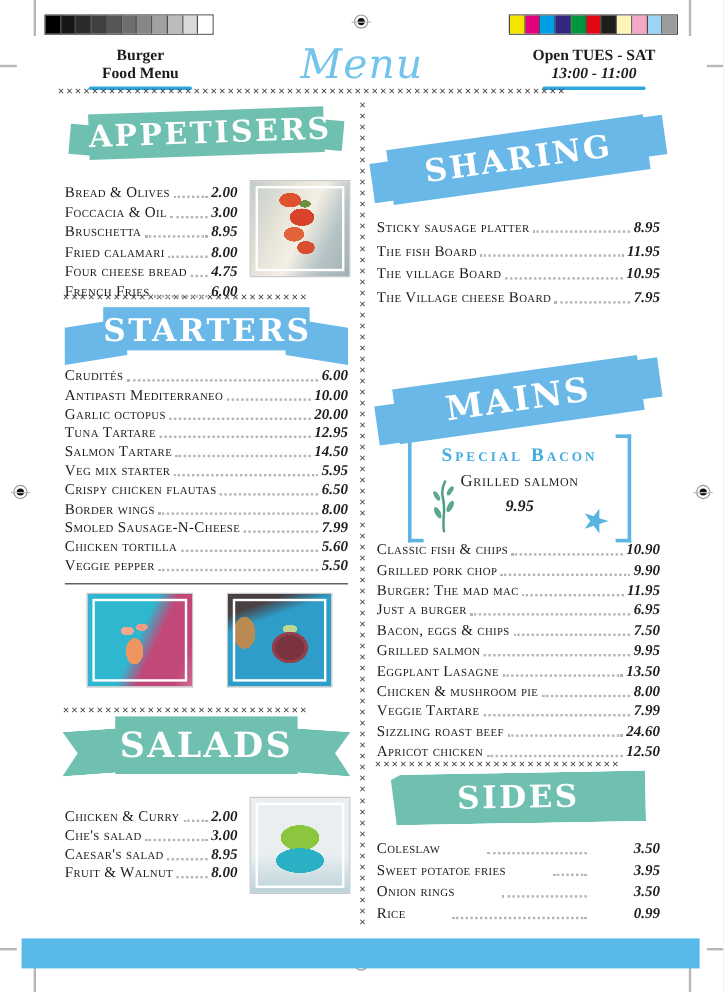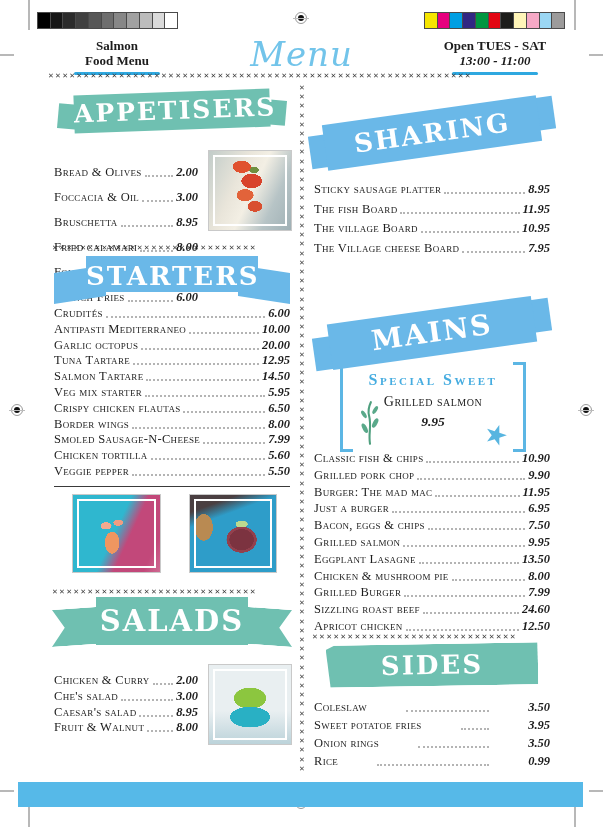--- a/index.html
+++ b/index.html
@@ -92,21 +92,21 @@
   
   .menu-list { }
   .menu-row { display:flex; align-items:flex-end; }
   .item-name {
     font-variant:small-caps; font-size:12.5px; line-height:13px;
     letter-spacing:0.3px; white-space:nowrap;
   }
   .leader { flex:1; border-bottom:2px dotted #b4b4b4; margin:0 3px 2px 3px; min-width:8px; }
   .item-price { font-weight:bold; font-style:italic; font-size:12.5px; line-height:13px; white-space:nowrap; }
 
-  #list-appetisers .menu-row { margin-bottom:3.6px;margin-top:12px; }
+  #list-appetisers .menu-row { margin-bottom:3.6px; }
   #list-starters   .menu-row { margin-bottom:2.8px; }
   #list-salads     .menu-row { margin-bottom:2.8px; }
   #list-sharing    .menu-row { margin-bottom:6.5px; }
   #list-mains      .menu-row { margin-bottom:3.8px;justify-content:center; }
   #list-sides      .menu-row { margin-bottom:5px;gap:36px; }
 
   #apps-body { position:absolute; left:54px; top:150px; width:238px; display:flex; gap:10px; }
   #apps-body .menu-list { flex:1; padding-top:4px; }
 
   #starters-wrap { position:absolute; left:54px; top:307px; width:236px; border-bottom:1.5px solid #3a3a3a; padding-bottom:5px; }
@@ -210,21 +210,21 @@
   <div class="cropmark" style="left:28px; top:0; width:1.5px; height:30px;"></div>
   <div class="cropmark" style="left:0; top:54px; width:14px; height:1.5px;"></div>
   <div class="cropmark" style="left:574px; top:0; width:1.5px; height:30px;"></div>
   <div class="cropmark" style="left:589px; top:54px; width:14px; height:1.5px;"></div>
   <div class="cropmark" style="left:28px; top:797px; width:1.5px; height:30px;"></div>
   <div class="cropmark" style="left:0; top:790px; width:14px; height:1.5px;"></div>
   <div class="cropmark" style="left:574px; top:795px; width:1.5px; height:32px;"></div>
   <div class="cropmark" style="left:589px; top:790px; width:14px; height:1.5px;"></div>
 
   <div id="hdr-left" class="hdr-block">
-    <div class="hdr-line">Salmon</div>
+    <div class="hdr-line">Burger</div>
     <div class="hdr-line">Food Menu</div>
     <div class="hdr-rule"></div>
   </div>
   <div id="hdr-script">Menu</div>
   <div id="hdr-right" class="hdr-block">
     <div class="hdr-line">Open TUES - SAT</div>
     <div class="hdr-line hdr-italic">13:00 - 11:00</div>
     <div class="hdr-rule"></div>
   </div>
 
@@ -441,21 +441,21 @@
           <span class="item-name">The Village cheese Board</span>
           <span class="leader"></span>
           <span class="item-price">7.95</span>
         </div>
       </div>
   </div>
 
   <div id="special-box">
     <span class="bracket bl"></span>
     <span class="bracket br"></span>
-    <div id="special-label">Special Sweet</div>
+    <div id="special-label">Special Bacon</div>
     <div id="special-dish">Grilled salmon</div>
     <div id="special-price">9.95</div>
     <span id="seaweed">
       <svg viewBox="0 0 30 52" width="26" height="46">
         <path d="M15 50 C 13 38, 17 30, 14 18 C 12 10, 15 4, 16 2" stroke="#4e9f7e" fill="none" stroke-width="2.4" stroke-linecap="round"></path>
         <ellipse cx="9" cy="32" rx="2.6" ry="6" fill="#5aa98a" transform="rotate(-28 9 32)"></ellipse>
         <ellipse cx="21" cy="26" rx="2.6" ry="6" fill="#5aa98a" transform="rotate(28 21 26)"></ellipse>
         <ellipse cx="8" cy="16" rx="2.2" ry="5" fill="#5aa98a" transform="rotate(-32 8 16)"></ellipse>
         <ellipse cx="21" cy="11" rx="2.2" ry="5" fill="#5aa98a" transform="rotate(32 21 11)"></ellipse>
       </svg>
@@ -508,21 +508,21 @@
           <span class="item-price">13.50</span>
         </div>
 
         <div class="menu-row">
           <span class="item-name">Chicken &amp; mushroom pie</span>
           <span class="leader"></span>
           <span class="item-price">8.00</span>
         </div>
 
         <div class="menu-row">
-          <span class="item-name">Grilled Burger</span>
+          <span class="item-name">Veggie Tartare</span>
           <span class="leader"></span>
           <span class="item-price">7.99</span>
         </div>
 
         <div class="menu-row">
           <span class="item-name">Sizzling roast beef</span>
           <span class="leader"></span>
           <span class="item-price">24.60</span>
         </div>
 

